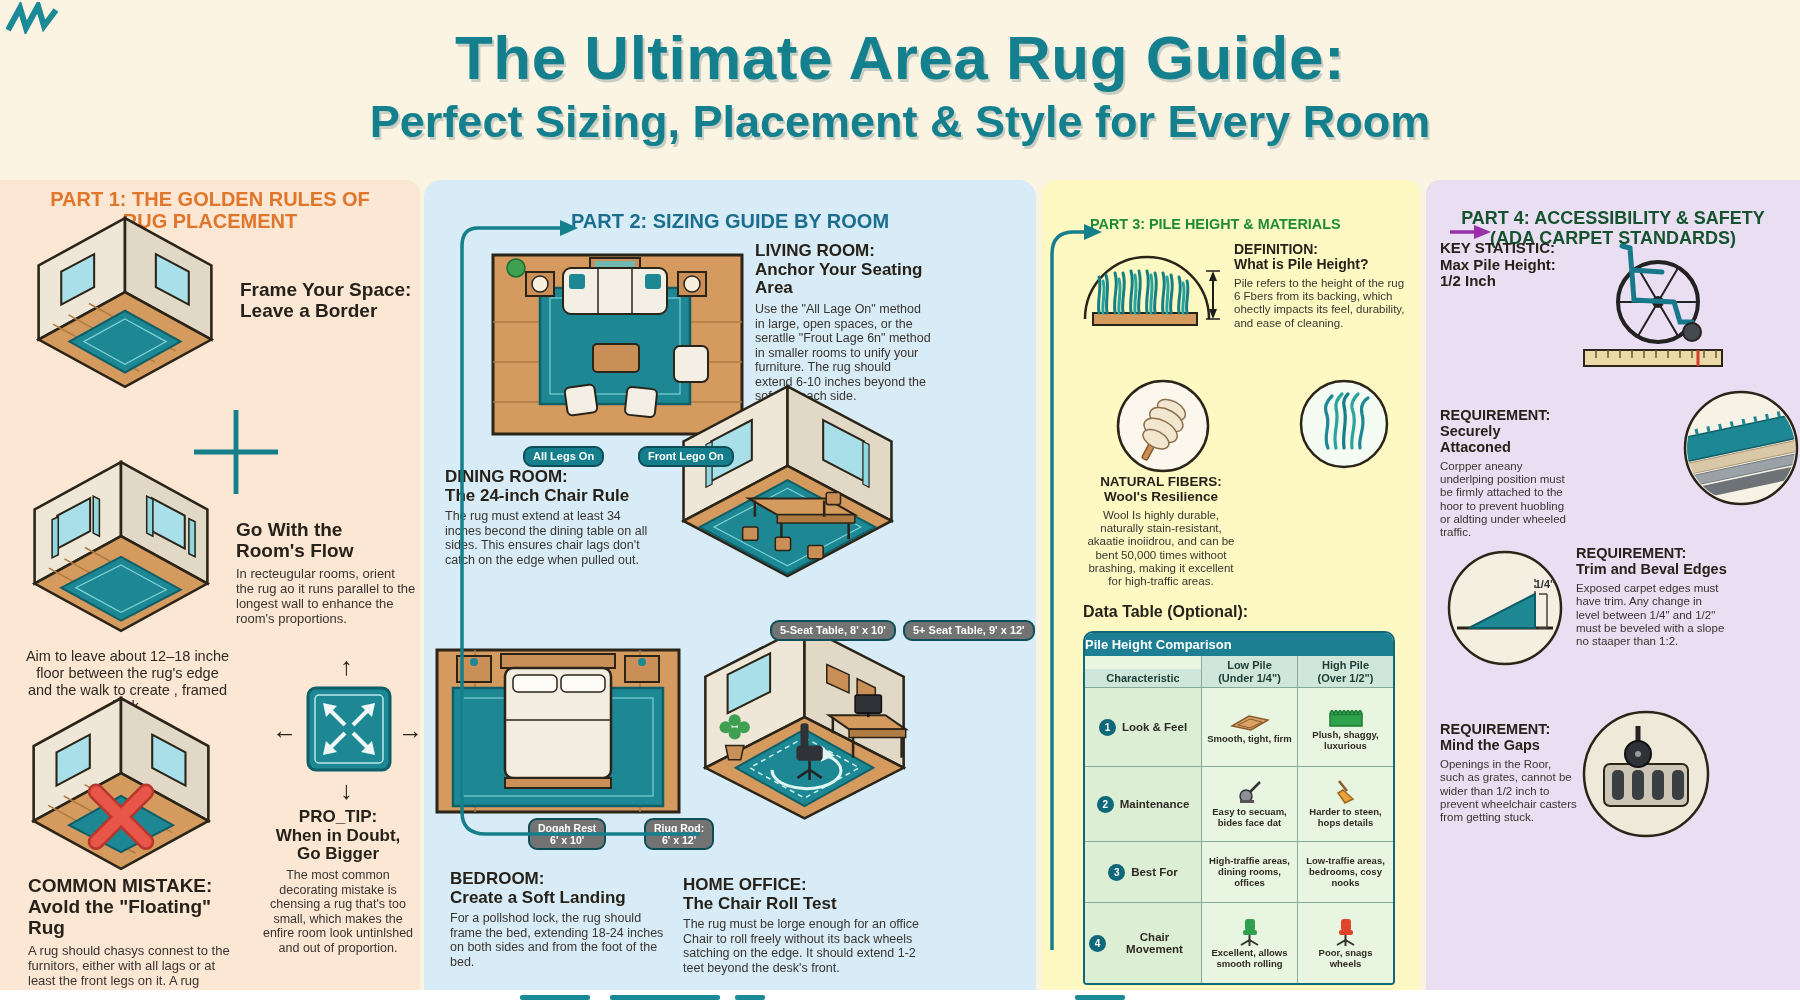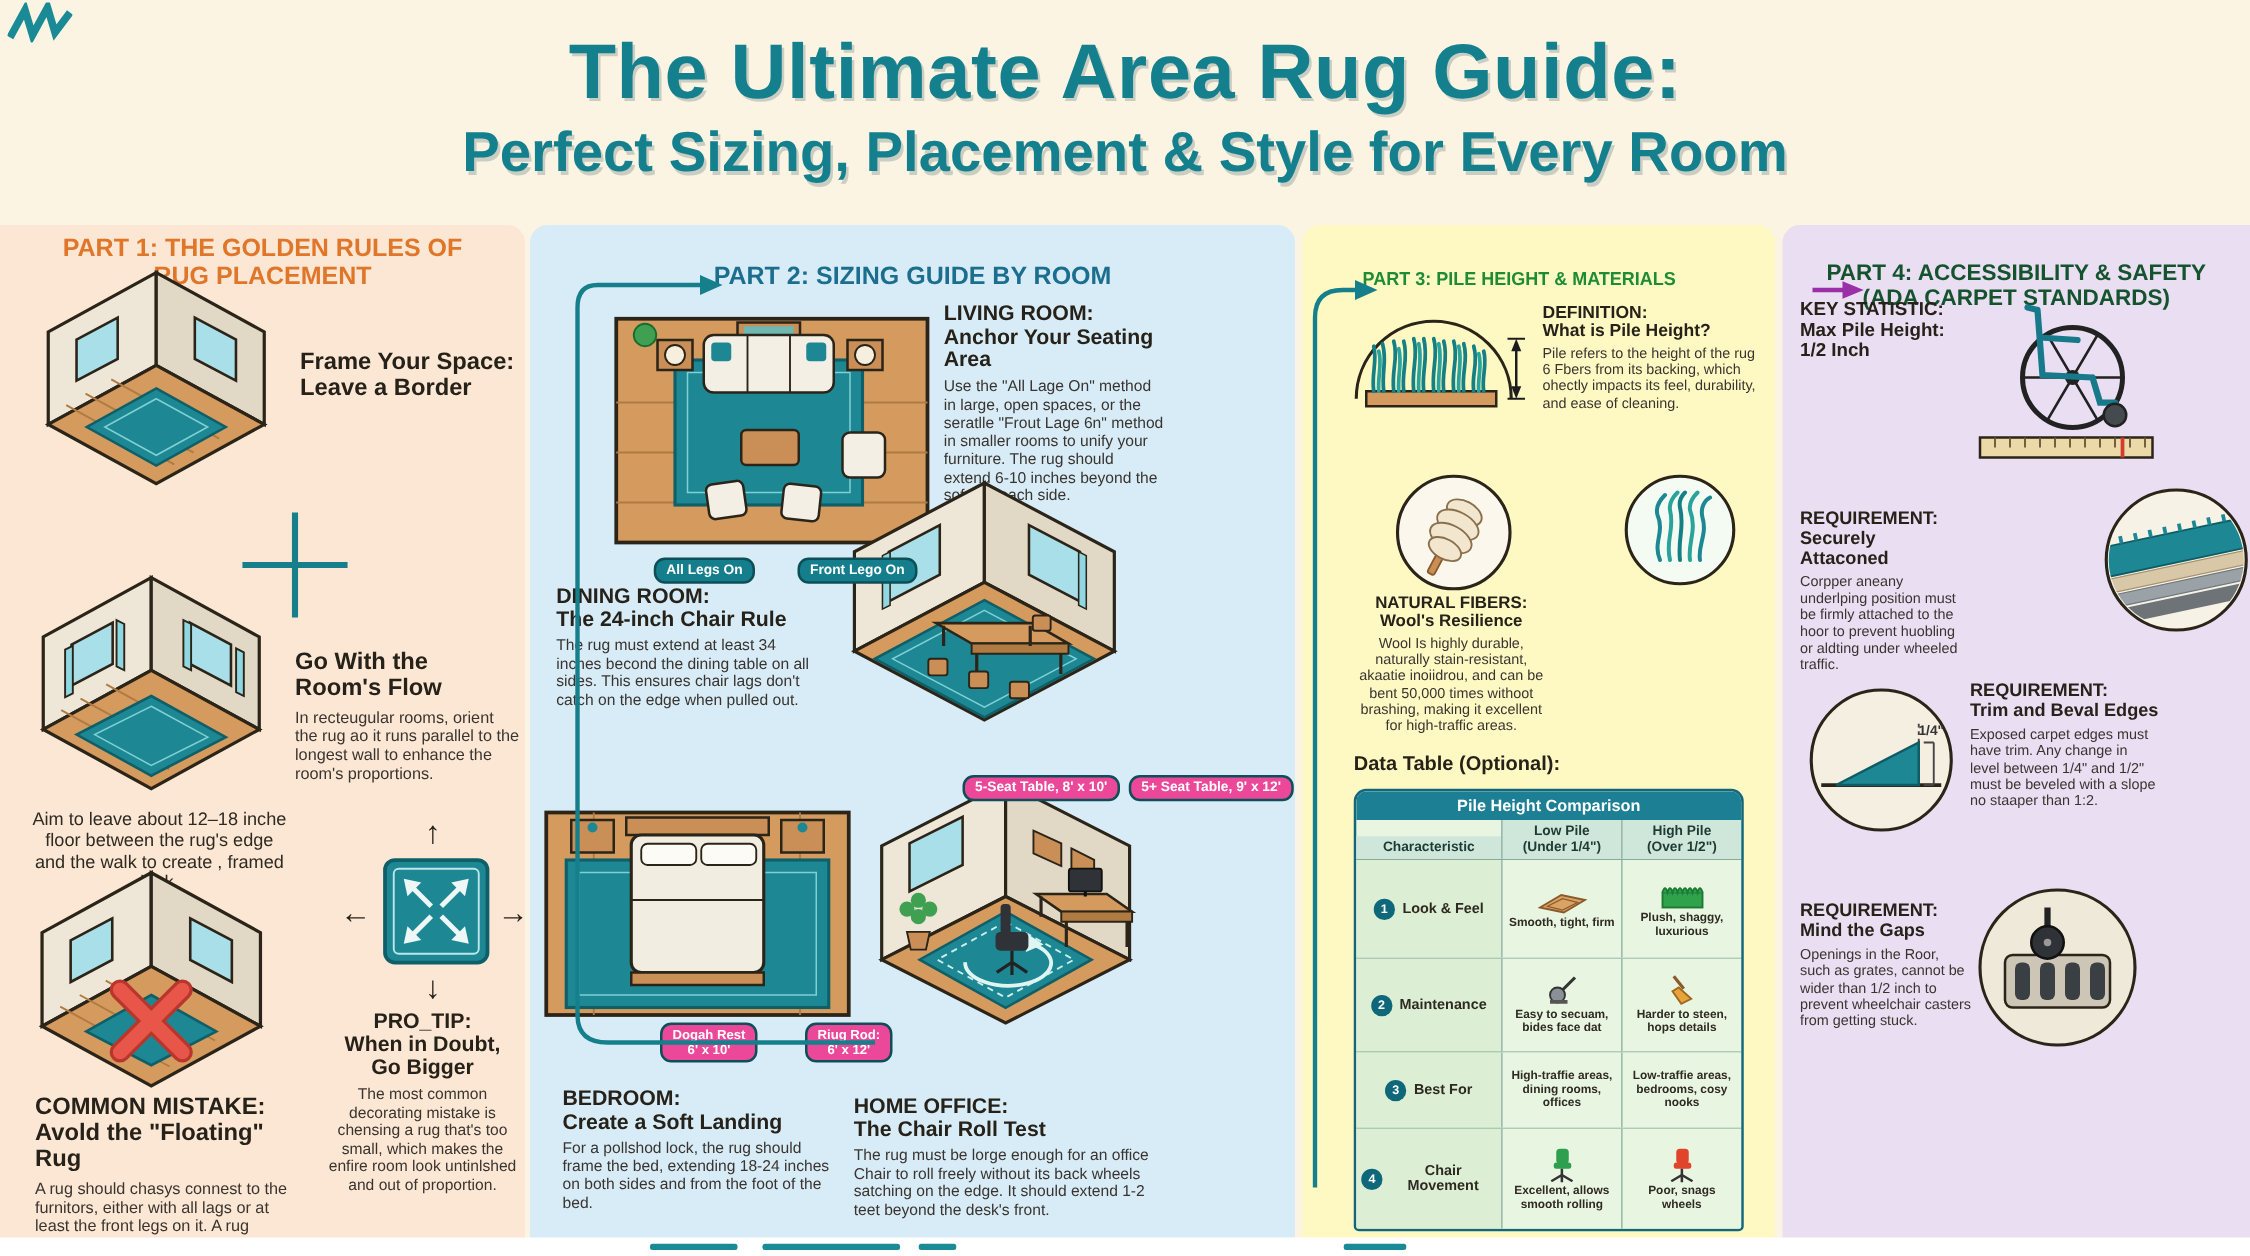--- a/index.html
+++ b/index.html
@@ -9,41 +9,41 @@
   .pre{white-space:pre-line;}
   .center{text-align:center;}
   
   .title1{position:absolute;top:22px;left:0;width:100%;text-align:center;font-size:62px;font-weight:bold;
           color:#14808e;letter-spacing:.5px;text-shadow:2px 3px 0 rgba(25,70,80,.22);}
   .title2{position:absolute;top:96px;left:0;width:100%;text-align:center;font-size:45px;font-weight:bold;
           color:#14808e;text-shadow:2px 3px 0 rgba(25,70,80,.22);}
   
   .panel{position:absolute;top:180px;height:825px;border-radius:14px;z-index:1;}
   .p1{left:0;width:420px;background:#fbe7d3;border-radius:0 14px 14px 0;}
-  .p2{left:424px;width:612px;background:#d7ecf6;}
+  .p2{left:424px;width:612px;background:#d7ecf6;border-radius:17px;}
   .p3{left:1042px;width:378px;background:#fef9c3;}
   .p4{left:1426px;width:374px;background:#e9def2;border-radius:14px 0 0 14px;}
   .phead{position:absolute;margin:0;font-weight:bold;line-height:1.12;text-align:center;}
   .ho{color:#e0762a;font-size:20px;}
   .hb{color:#1b6e8e;font-size:20px;}
   .hg{color:#1f8c35;font-size:15px;white-space:nowrap;transform:scaleX(.96);transform-origin:left;}
   .hp{color:#14532d;font-size:18px;}
   .sec{position:absolute;z-index:3;}
   .st{font-weight:bold;color:#26221a;line-height:1.1;white-space:pre-line;}
   .sb{font-weight:normal;color:#3a3430;line-height:1.16;margin-top:4px;}
   svg.illus{position:absolute;z-index:3;}
   
   .pill{position:absolute;z-index:6;background:#157e8c;color:#fff;border:2px solid #0d4f58;border-radius:9px;
         font-weight:bold;font-size:11px;padding:2px 8px;text-align:center;line-height:1.15;}
-  .pill.dark{background:#ec4899;}
+  .pill.dark{background:#737373;}
   
   .oarrow{position:absolute;z-index:3;font-size:25px;font-weight:bold;color:#26221a;line-height:1;}
   
   .cmp{position:absolute;z-index:3;border:2px solid #13677a;border-radius:10px 10px 4px 4px;overflow:hidden;background:#e8f5e1;}
-  .cmp-bar{background:#1d7f94;color:#fff;font-weight:bold;text-align:center;font-size:13px;padding:4px 0;}
+  .cmp-bar{background:#1d7f94;color:#fff;font-weight:bold;font-size:13px;padding:4px 0;}
   .t-row{display:flex;border-top:1px solid #86ab9c;}
   .t-row.first{border-top:none;align-items:flex-end;}
   .t-c{box-sizing:border-box;border-left:1px solid #86ab9c;display:flex;flex-direction:column;
        align-items:center;justify-content:center;text-align:center;padding:3px 4px;gap:2px;
        font-weight:bold;color:#2e2a22;}
   .t-c.c1{border-left:none;width:116px;background:#dcefd4;flex-direction:row;gap:6px;font-size:11.5px;}
   .t-c.c2,.t-c.c3{width:96px;background:#e8f5e1;font-size:9.5px;line-height:1.15;}
   .t-head .t-c{background:#cfe6db;font-size:11px;line-height:1.15;color:#1d3b33;}
   .num{display:inline-flex;min-width:17px;height:17px;border-radius:50%;background:#0e6879;color:#fff;
        font-size:10px;font-weight:bold;align-items:center;justify-content:center;flex:0 0 auto;}

